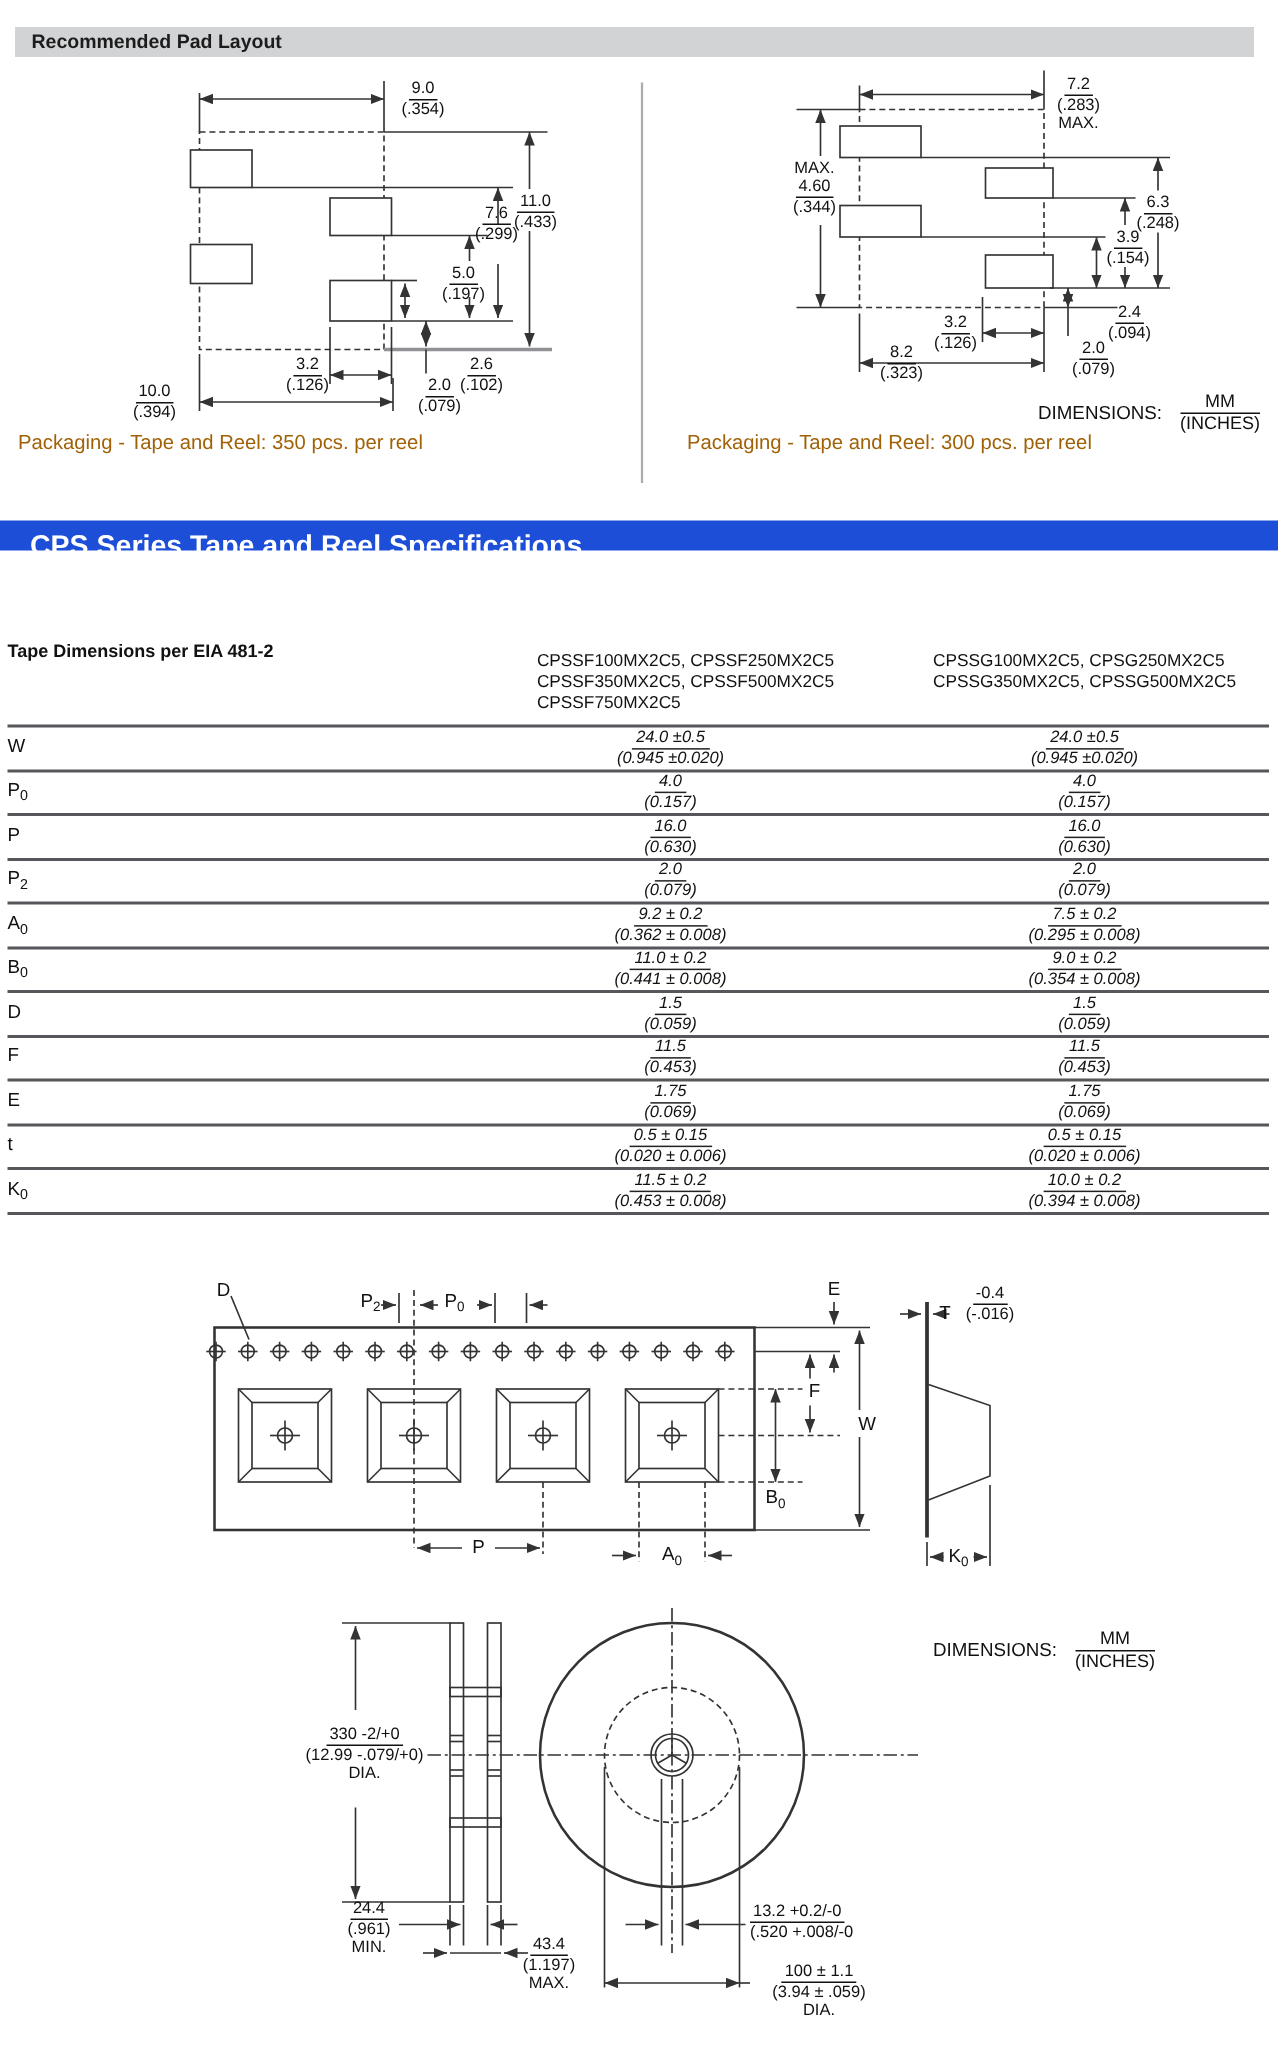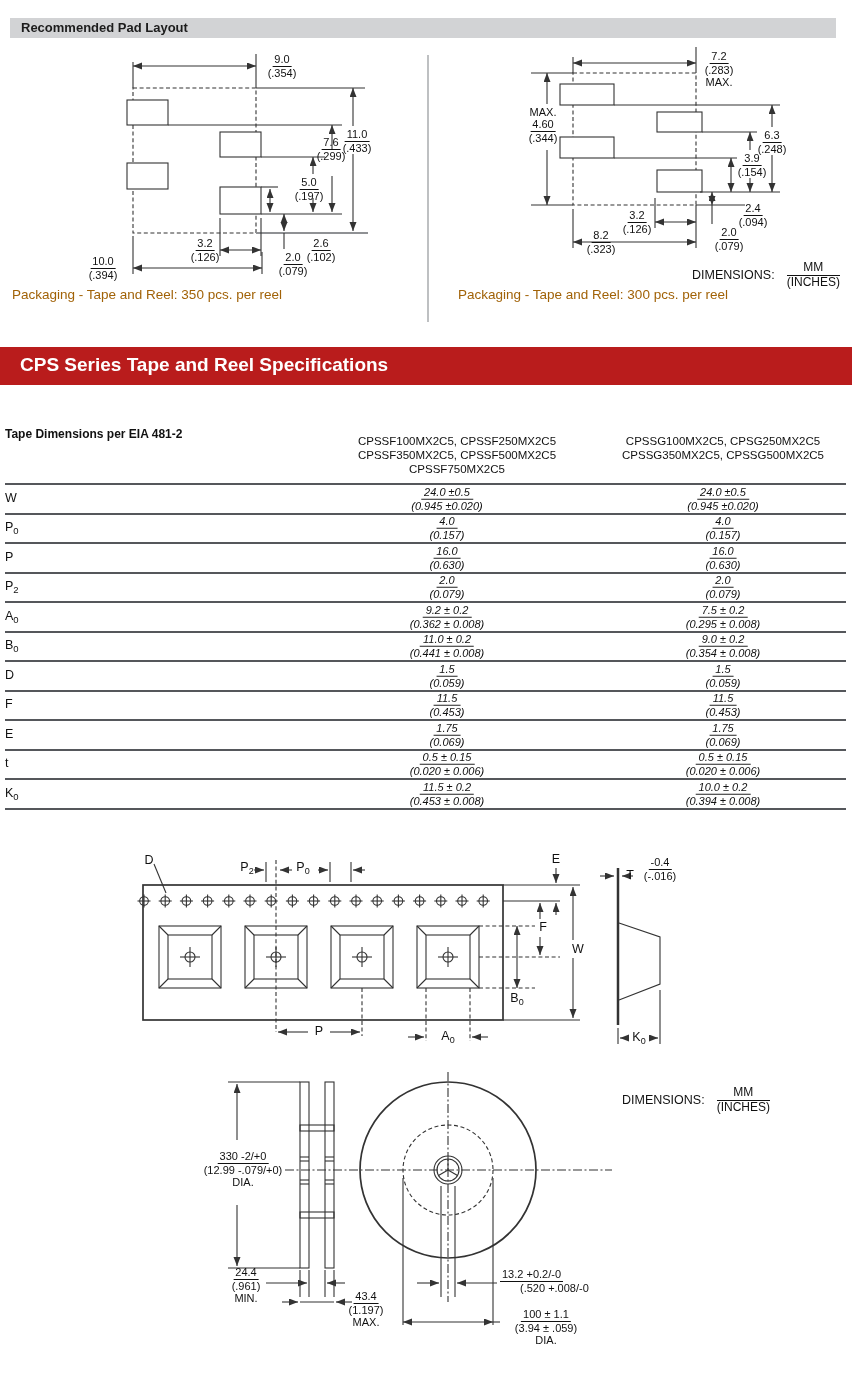--- a/index.html
+++ b/index.html
@@ -1,40 +1,40 @@
 <!DOCTYPE html>
 <html><head>
 <meta charset="utf-8">
 <style>
   html,body{margin:0;padding:0;background:#fff;}
   #page{position:relative;width:852px;height:1380px;background:#fff;overflow:hidden;
         font-family:"Liberation Sans",sans-serif;color:#111;}
   
   .graybar{position:absolute;left:10px;top:18px;width:826px;height:20px;background:#d2d3d5;}
   .graybar span{display:block;font-size:13px;font-weight:bold;color:#1c1c1c;line-height:20px;padding-left:11px;}
-  .blackbar{position:absolute;left:0;top:347px;width:852px;height:38px;background:#b91c1c;}
+  .blackbar{position:absolute;left:0;top:347px;width:852px;height:20px;background:#1d4ed8;}
   .blackbar span{display:block;color:#fff;font-weight:bold;font-size:19px;line-height:35px;padding-left:20px;letter-spacing:0;}
   
   .fr{position:absolute;transform:translateX(-50%);text-align:center;font-size:11px;line-height:12px;
       color:#111;white-space:nowrap;z-index:3;background:transparent;}
   .fr .m{display:inline-block;border-bottom:1.2px solid #111;padding:0 2px 1px 2px;text-align:right;}
   .fr .i,.fr .n{display:block;}
   .fr-l{transform:none;text-align:left;}
-  .fr-l .i{text-align:left;margin-left:20px;}
+  .fr-l .i{text-align:left;}
   
   .lb{position:absolute;transform:translateX(-50%);font-size:12.5px;color:#111;z-index:3;white-space:nowrap;}
   .lb sub{font-size:9px;vertical-align:-3px;}
   .cap{position:absolute;font-size:13.5px;color:#a16207;z-index:3;}
   .dimnote{position:absolute;display:flex;align-items:center;gap:12px;z-index:3;}
   .dimnote .dn-lab{font-size:12.5px;color:#111;}
   .dimnote .dn-frac{display:inline-block;text-align:center;font-size:12px;line-height:13px;}
   .dimnote .dn-frac .m{display:block;border-bottom:1.2px solid #111;padding-bottom:1px;}
   
   .ttitle{position:absolute;left:5px;top:427px;font-size:12px;font-weight:bold;}
-  .thead{position:absolute;transform:translateX(-50%);text-align:center;font-size:11.5px;line-height:14px;}
+  .thead{position:absolute;transform:translateX(-50%);font-size:11.5px;line-height:14px;}
   .thead span{display:block;white-space:nowrap;}
   #spec-table{position:absolute;left:5px;top:483px;width:841px;}
   .trow{position:relative;height:27.5px;border-top:2px solid #55575b;}
   .tbot{border-top:2px solid #55575b;height:0;}
   .tlab{position:absolute;left:0;top:50%;transform:translateY(-50%);font-size:12.5px;}
   .tlab sub{font-size:9.5px;vertical-align:-3px;}
   .tc{position:absolute;top:50%;transform:translate(-50%,-50%);text-align:center;font-size:11px;line-height:12.5px;white-space:nowrap;}
   .tc .m{display:inline-block;border-bottom:1.2px solid #222;padding:0 3px 0.5px 3px;font-style:italic;}
   .tc .i{display:block;font-style:italic;}
   .c1{left:442px;} .c2{left:718px;}

